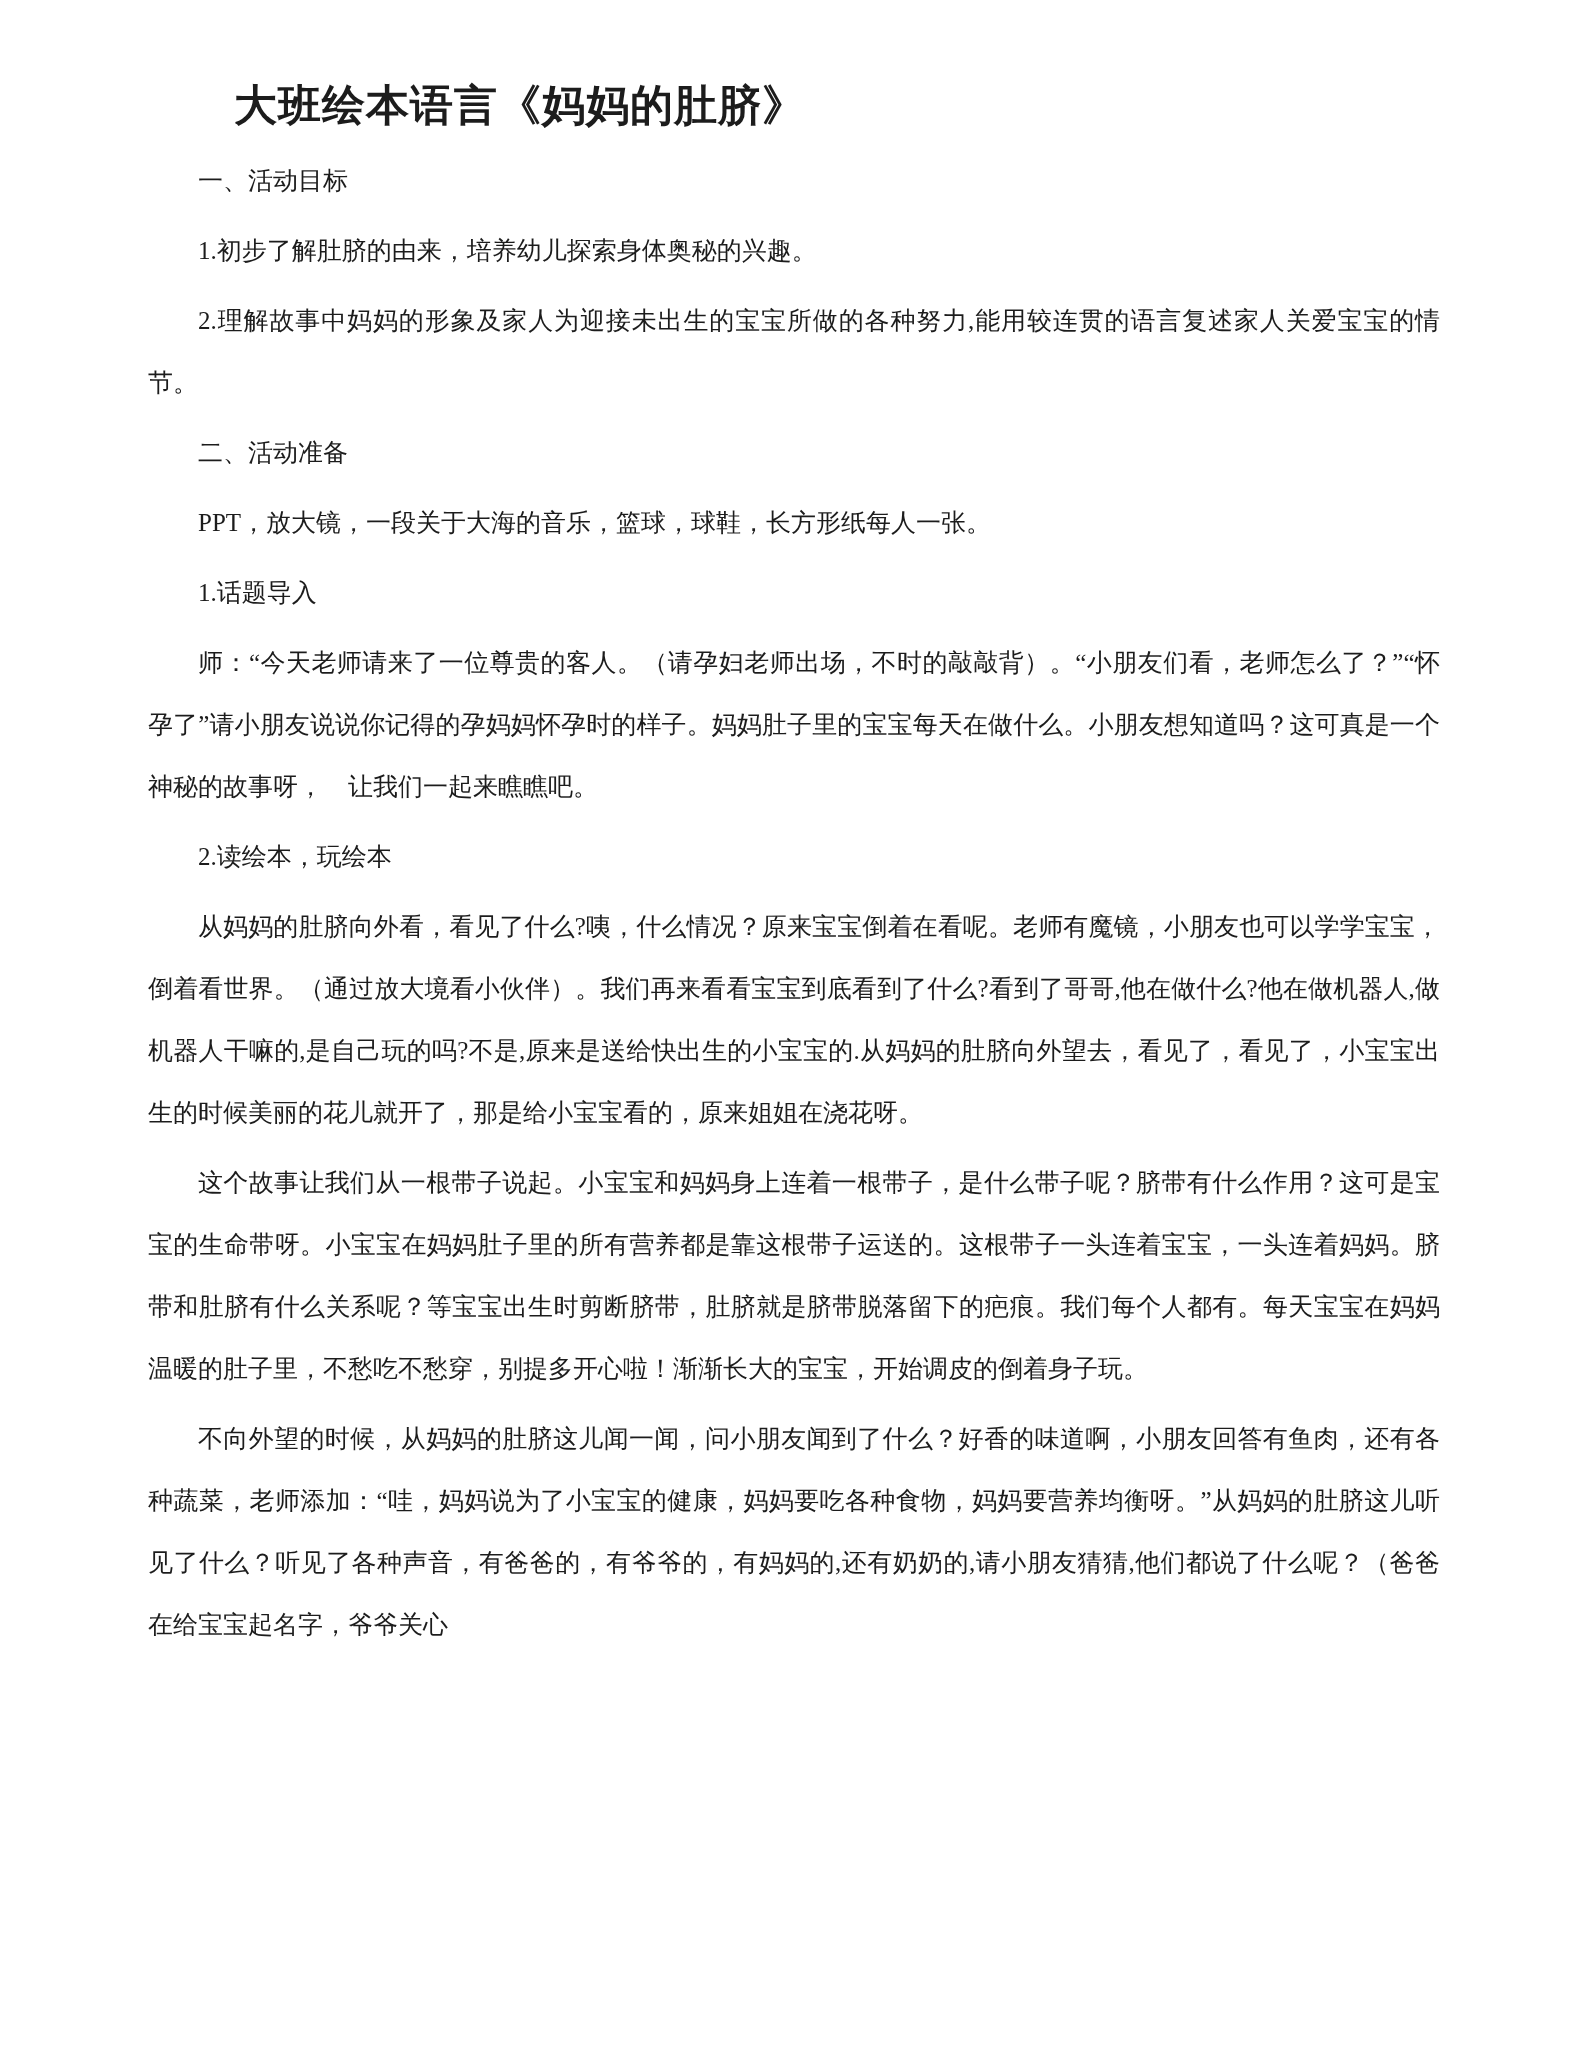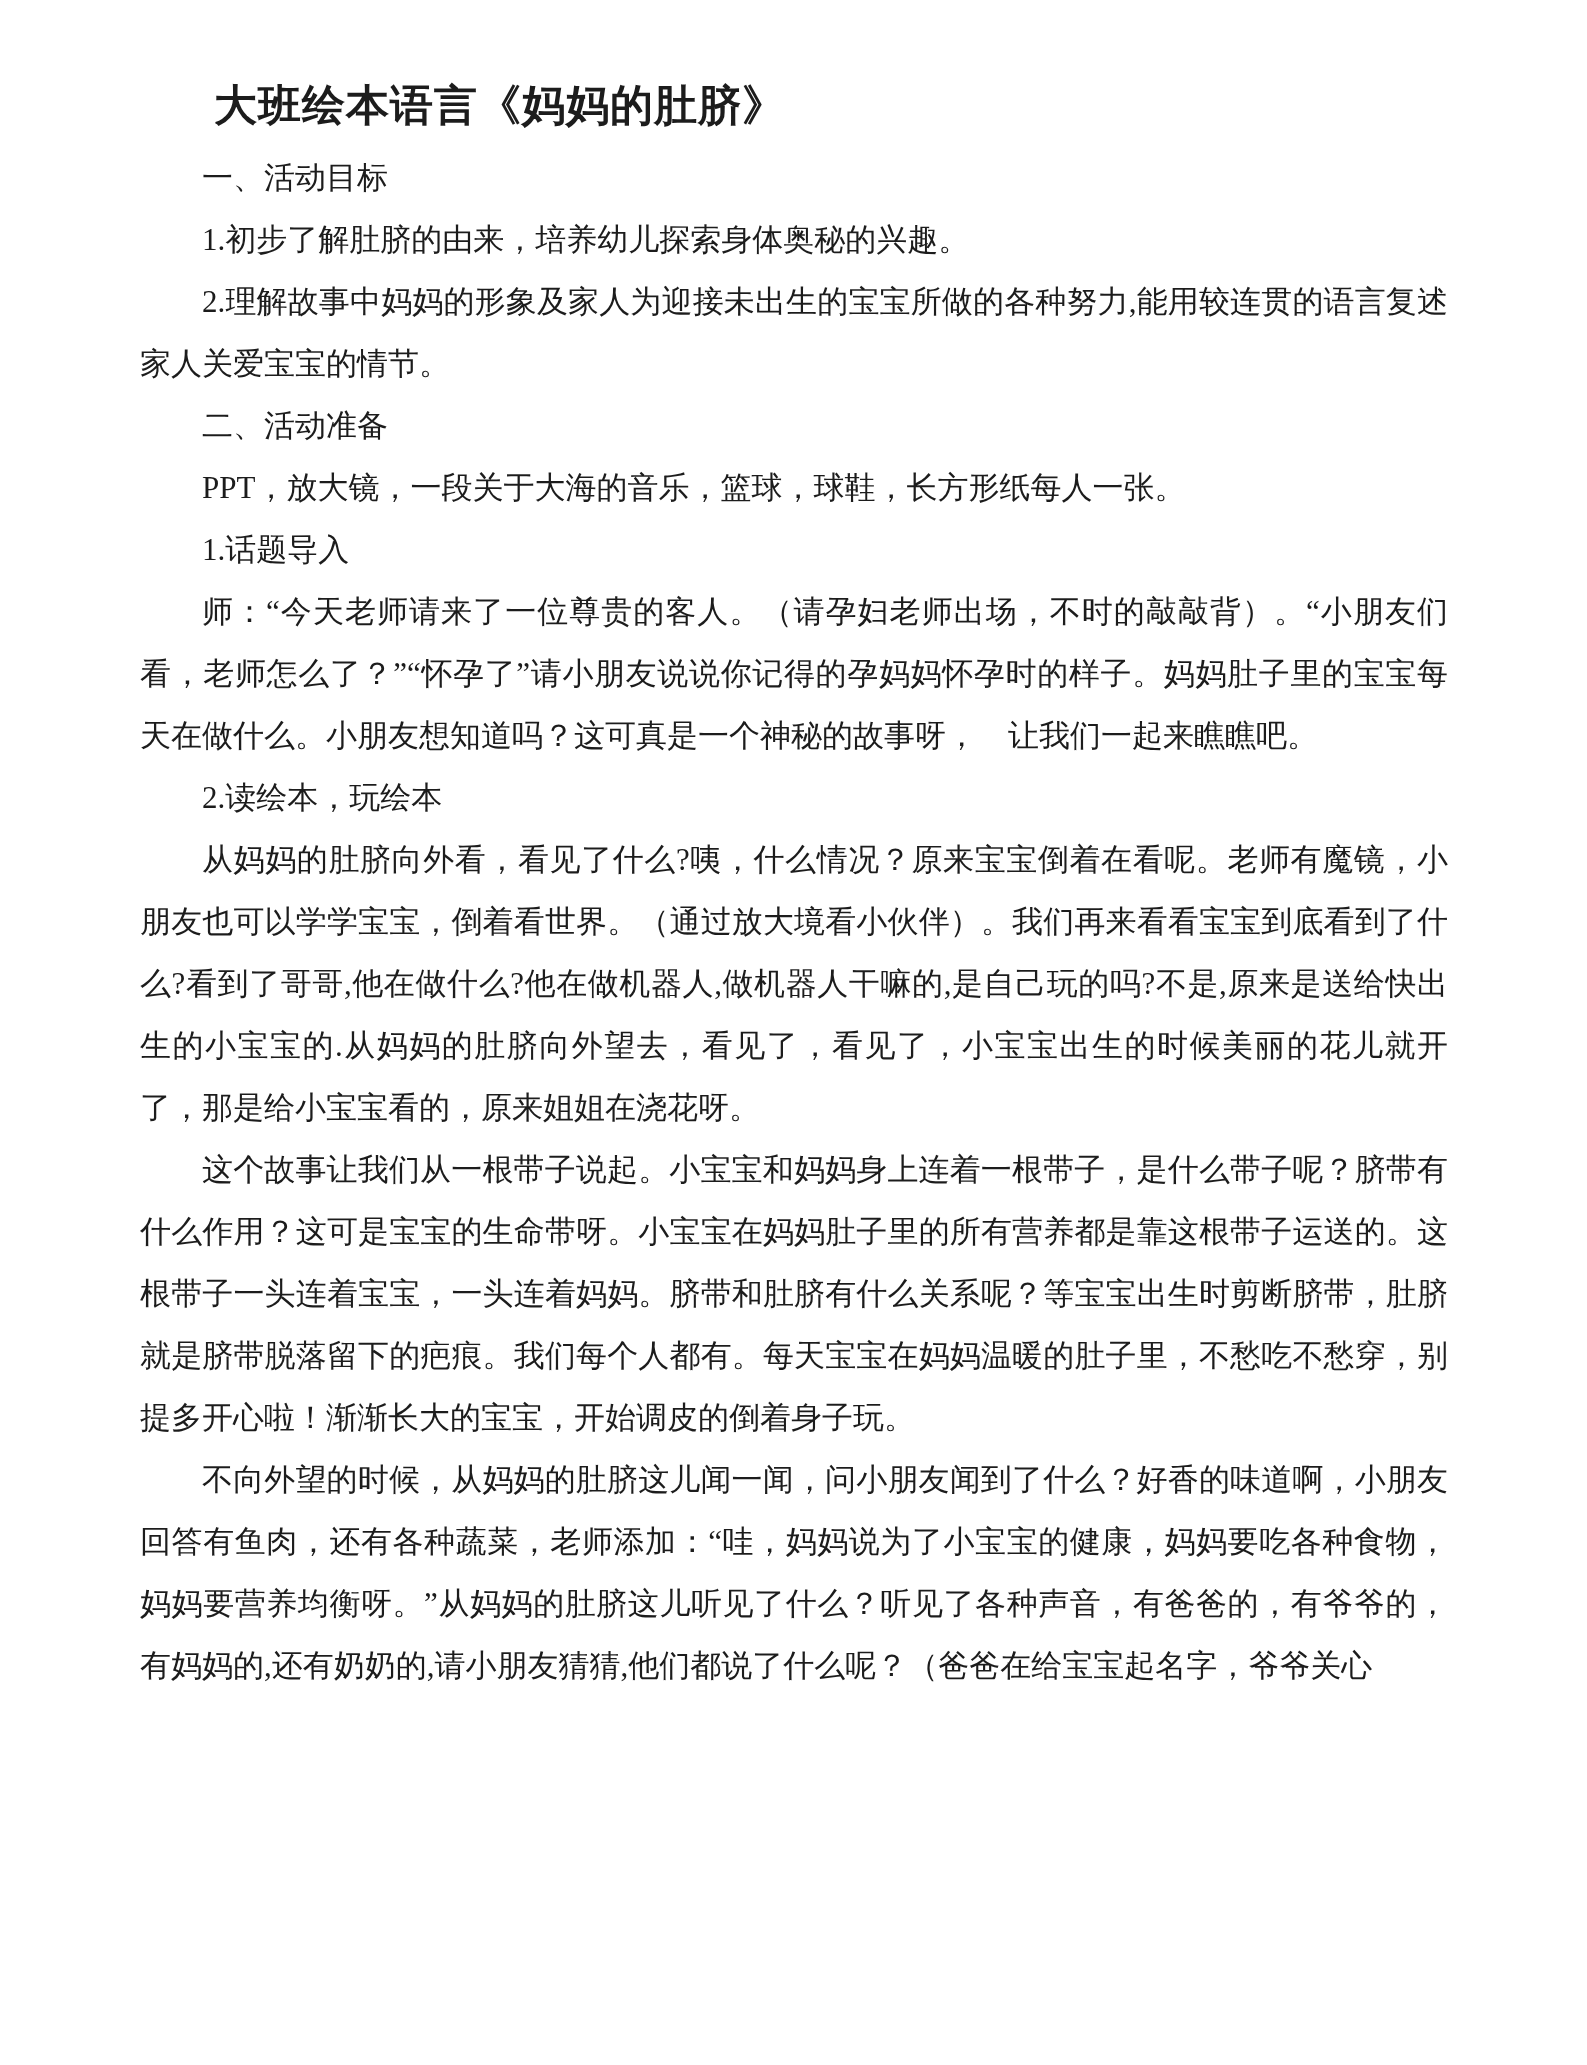--- a/index.html
+++ b/index.html
@@ -17,28 +17,28 @@
     height: 2065px;
     box-sizing: border-box;
     background: #ffffff;
     padding: 70px 139px 0 140px;
     overflow: hidden;
   }
   .doc-title {
     font-size: 43px;
     font-weight: 700;
     line-height: 72px;
-    margin: 0 0 5px 74px;
+    margin: 0 0 5px 94px;
     letter-spacing: 1px;
     white-space: nowrap;
   }
   .para {
-    font-size: 31px;
+    font-size: 25px;
     line-height: 62px;
-    margin: 0;
+    margin: 8px;
     text-indent: 2em;
     text-align: justify;
     word-break: break-all;
   }
 </style>
 </head>
 <body>
 
 <div class="page">
   <h1 class="doc-title">大班绘本语言《妈妈的肚脐》</h1>

